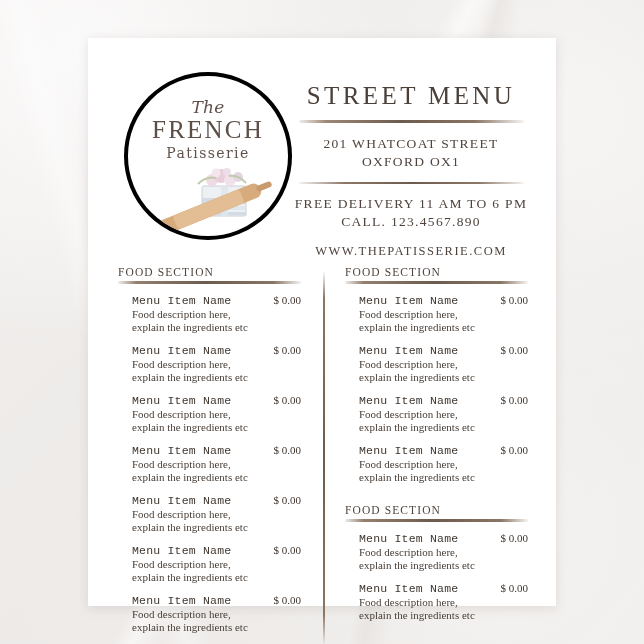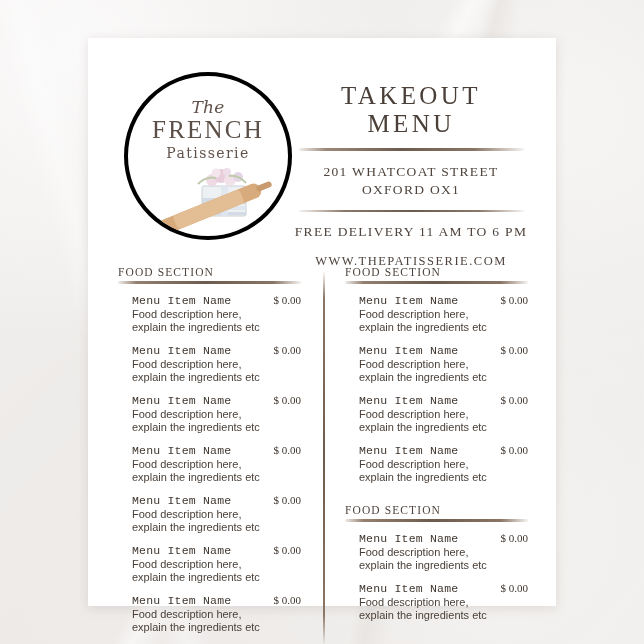--- a/index.html
+++ b/index.html
@@ -209,21 +209,21 @@
   }
   .item-price {
     font-family: "Liberation Serif", serif;
     font-size: 11px;
     color: #3f362f;
     white-space: nowrap;
     padding-left: 8px;
     text-align: right;
   }
   .item-desc {
-    font-family: Liberation Sans, sans-serif;
+    font-family: Liberation Serif, serif;
     font-size: 11px;
     line-height: 13px;
     color: #4a4039;
     margin-top: 1px;
     max-width: 140px;
   }
   .spacer-sm { height: 10px; }
 </style>
 </head>
 <body>
@@ -275,26 +275,27 @@
               <path d="M18 62 q10 6 16 16" stroke="#bcc9a8" stroke-width="2" fill="none"></path>
               <ellipse cx="22" cy="66" rx="5" ry="3" fill="#cbd7b6" transform="rotate(30 22 66)"></ellipse>
               <ellipse cx="31" cy="74" rx="5" ry="3" fill="#c3d1ab" transform="rotate(35 31 74)"></ellipse>
               <circle cx="36" cy="82" r="4" fill="#ecdde8"></circle>
             </g>
           </svg>
         </div>
       </div>
 
       <div class="title-wrap">
-        <div class="menu-title">TAKEOUT MENU</div>
+        <div class="menu-title">STREET MENU</div>
         <div class="rule-brush"></div>
         <div class="addr-line">201 WHATCOAT STREET</div>
         <div class="addr-line">OXFORD OX1</div>
         <div class="gap-rule"></div>
         <div class="addr-line">FREE DELIVERY 11 AM TO 6 PM</div>
+        <div class="addr-line">CALL. 123.4567.890</div>
         <div class="web-line">WWW.THEPATISSERIE.COM</div>
       </div>
     </div>
 
     <div class="columns">
       <div class="divider"></div>
       <div class="col left">
           <div class="section-head">FOOD SECTION</div>
           <div class="section-rule"></div>
           <div class="item">

